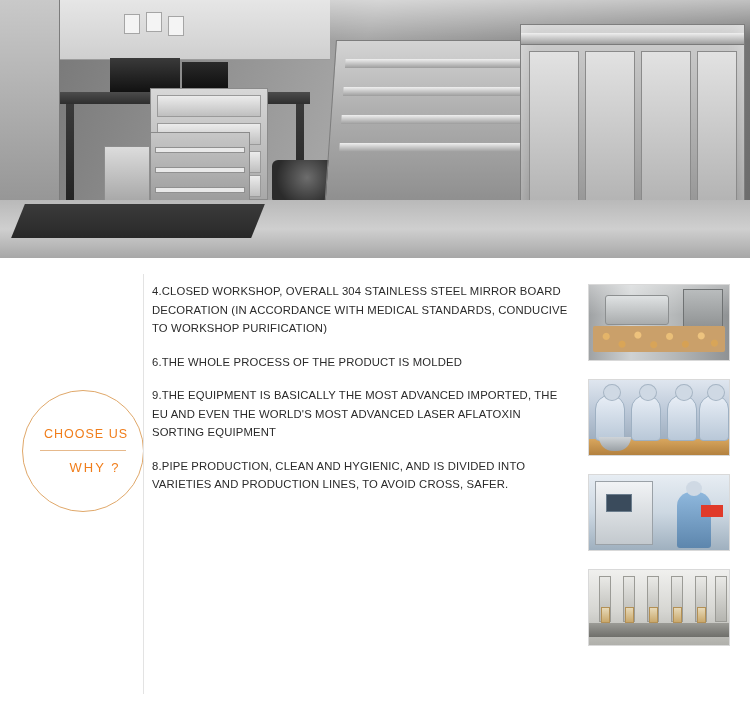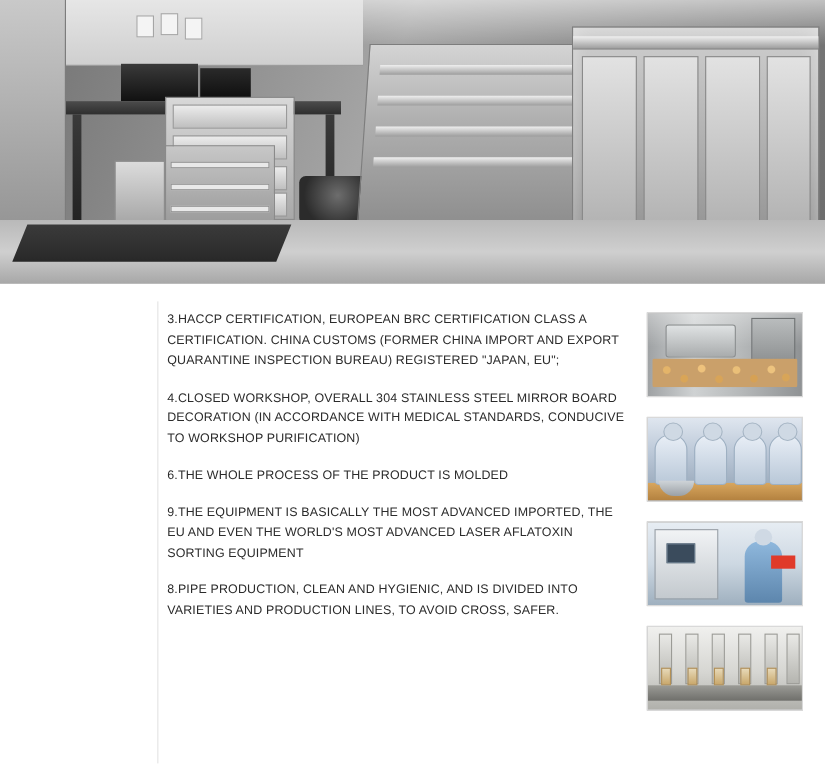--- a/index.html
+++ b/index.html
@@ -413,25 +413,29 @@
         <div class="rail"></div>
         <div class="base"></div>
       </div>
       <div class="floor"></div>
       <div class="mat"></div>
     </div>
   </div>
 
   <div class="body">
 
+    <div class="why-badge">
+      <div class="line1">CHOOSE US</div>
+      <div class="divider"></div>
+      <div class="line2">WHY ?</div>
+    </div>
 
     <div class="v-rule"></div>
 
     <div class="list">
-      <div class="list-item">3.HACCP CERTIFICATION, EUROPEAN BRC CERTIFICATION CLASS A CERTIFICATION. CHINA CUSTOMS (FORMER CHINA IMPORT AND EXPORT QUARANTINE INSPECTION BUREAU) REGISTERED "JAPAN, EU";</div>
       <div class="list-item">4.CLOSED WORKSHOP, OVERALL 304 STAINLESS STEEL MIRROR BOARD DECORATION (IN ACCORDANCE WITH MEDICAL STANDARDS, CONDUCIVE TO WORKSHOP PURIFICATION)</div>
       <div class="list-item">6.THE WHOLE PROCESS OF THE PRODUCT IS MOLDED</div>
       <div class="list-item">9.THE EQUIPMENT IS BASICALLY THE MOST ADVANCED IMPORTED, THE EU AND EVEN THE WORLD'S MOST ADVANCED LASER AFLATOXIN SORTING EQUIPMENT</div>
       <div class="list-item">8.PIPE PRODUCTION, CLEAN AND HYGIENIC, AND IS DIVIDED INTO VARIETIES AND PRODUCTION LINES, TO AVOID CROSS, SAFER.</div>
     </div>
 
     <div class="photos">
 
       <div class="photo ph1">
         <div class="ov"></div>

